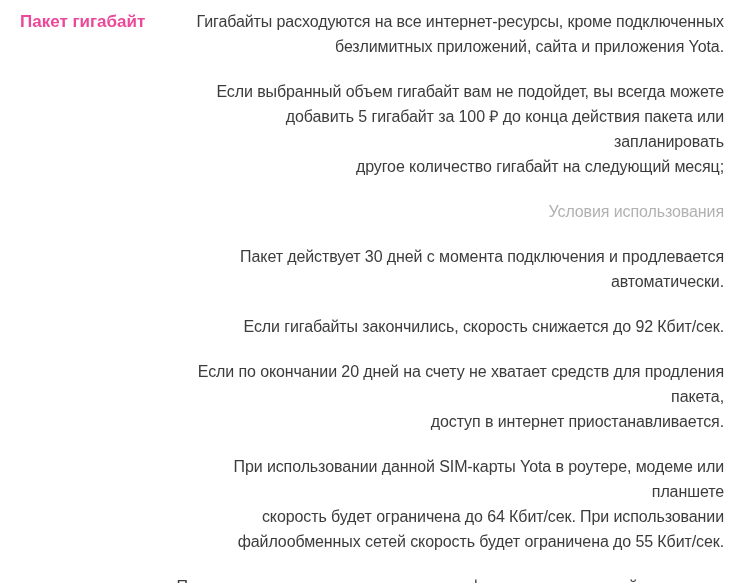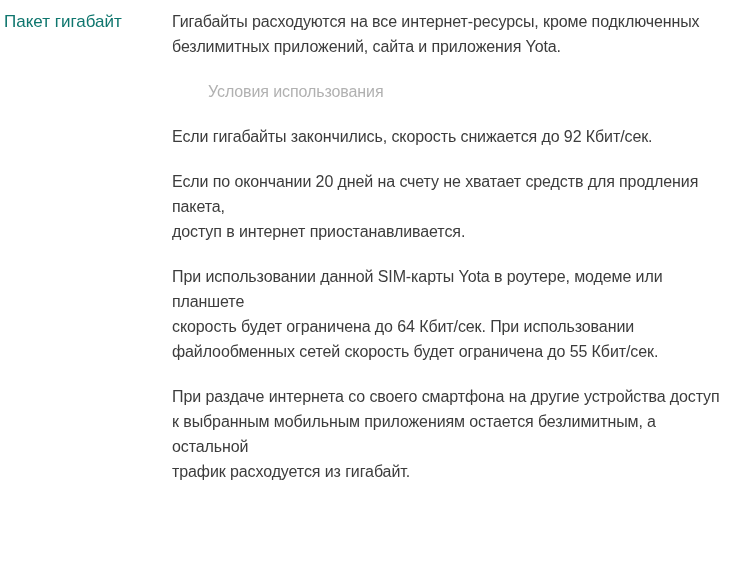--- a/index.html
+++ b/index.html
@@ -16,52 +16,58 @@
   .section-row {
     display: flex;
     align-items: flex-start;
     padding-top: 9px;
     box-sizing: border-box;
   }
   .label-col {
     width: 172px;
     min-width: 172px;
     box-sizing: border-box;
-    padding-left: 4px;
+    padding-left: 20px;
     font-size: 17px;
-    font-weight: normal;
+    font-weight: bold;
     line-height: 25px;
-    color: #0f766e;
+    color: #ec4899;
   }
   .content-col {
     width: 552px;
     box-sizing: border-box;
     font-size: 16px;
     line-height: 25px;
     color: #3c3c3c;
     letter-spacing: -0.1px;
   }
   .content-col p {
     margin: 0 0 20px 0;
     white-space: pre-line;
+    text-align: right;
   }
   .content-col p.subheading {
     color: #b1b1b1;
     margin-left: 36px;
   }
 </style>
 </head>
 <body>
 
 <div class="section-row">
   <div class="label-col">Пакет гигабайт</div>
   <div class="content-col" id="section-content">
       <p class="body">Гигабайты расходуются на все интернет-ресурсы, кроме подключенных
 безлимитных приложений, сайта и приложения Yota.</p>
+      <p class="body">Если выбранный объем гигабайт вам не подойдет, вы всегда можете
+добавить 5 гигабайт за 100 ₽ до конца действия пакета или запланировать
+другое количество гигабайт на следующий месяц;</p>
       <p class="subheading">Условия использования</p>
+      <p class="body">Пакет действует 30 дней с момента подключения и продлевается
+автоматически.</p>
       <p class="body">Если гигабайты закончились, скорость снижается до 92 Кбит/сек.</p>
       <p class="body">Если по окончании 20 дней на счету не хватает средств для продления пакета,
 доступ в интернет приостанавливается.</p>
       <p class="body">При использовании данной SIM-карты Yota в роутере, модеме или планшете
 скорость будет ограничена до 64 Кбит/сек. При использовании
 файлообменных сетей скорость будет ограничена до 55 Кбит/сек.</p>
       <p class="body">При раздаче интернета со своего смартфона на другие устройства доступ
 к выбранным мобильным приложениям остается безлимитным, а остальной
 трафик расходуется из гигабайт.</p>
     </div>

